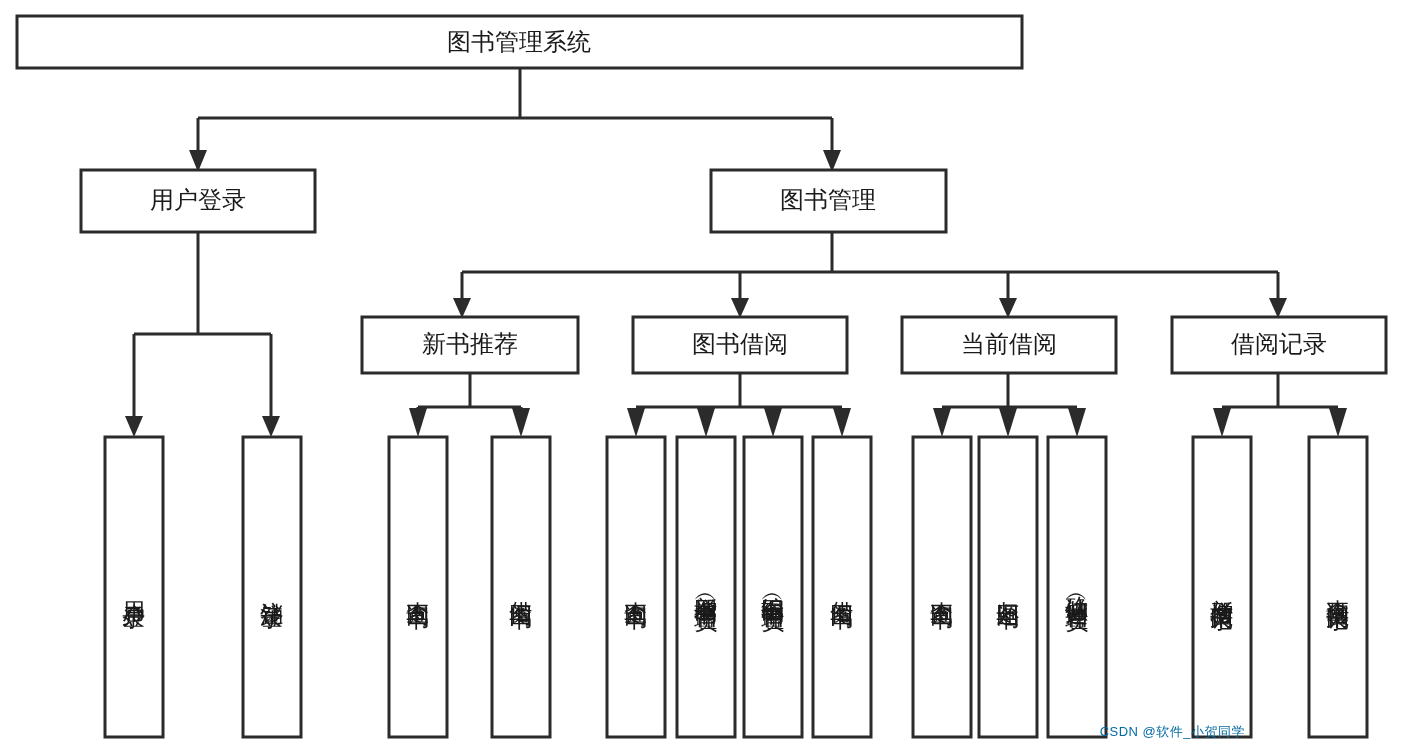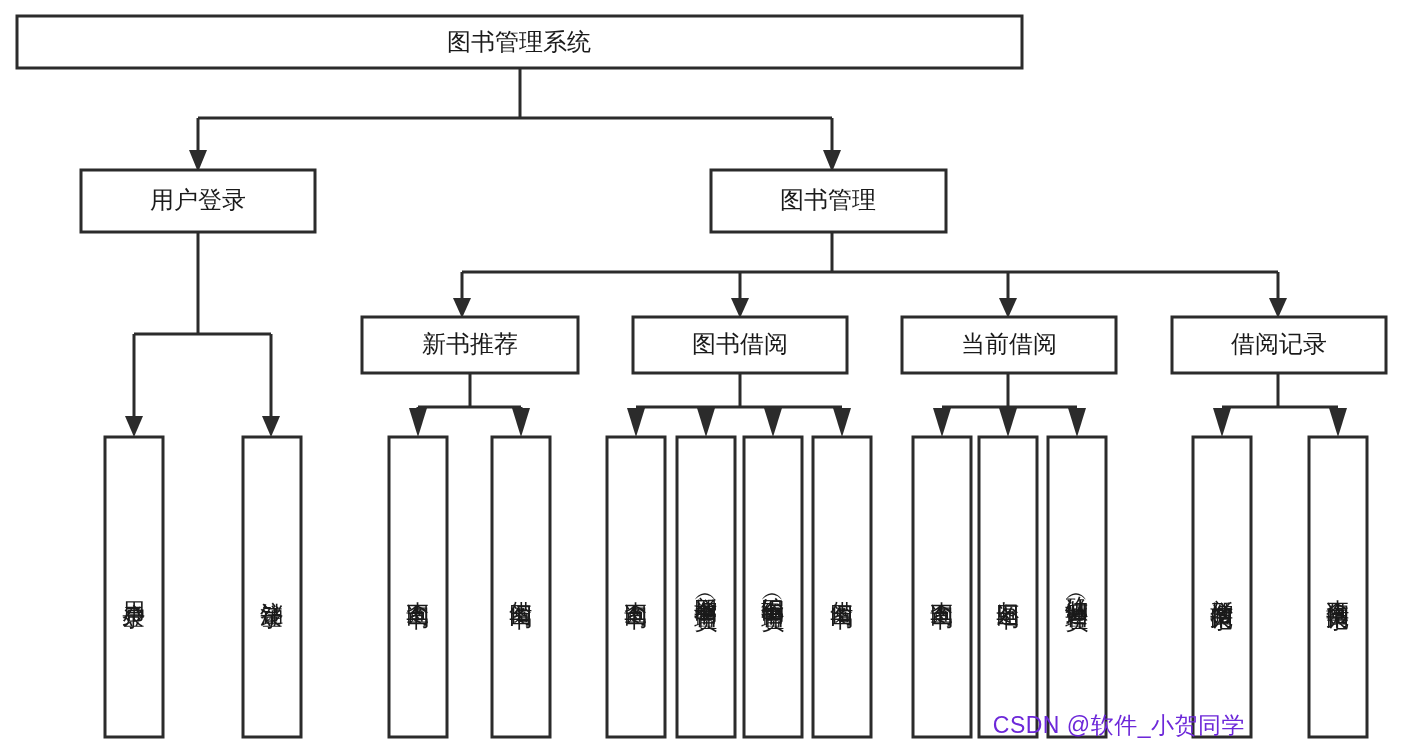--- a/index.html
+++ b/index.html
@@ -62,22 +62,22 @@
     align-items: center;
     justify-content: center;
     white-space: nowrap;
     user-select: none;
   }
   .watermark {
     position: absolute;
     right: 8px;
     bottom: 6px;
     font-family: "Liberation Sans", "DejaVu Sans", sans-serif;
-    font-size: 23px;
-    color: #6d28d9;
+    font-size: 13px;
+    color: #0369a1;
     letter-spacing: 0.5px;
     white-space: nowrap;
   }
 </style>
 </head>
 <body>
 
 <div id="diagram-root">
 
   <svg class="diagram-canvas" viewBox="0 0 1405 747">

